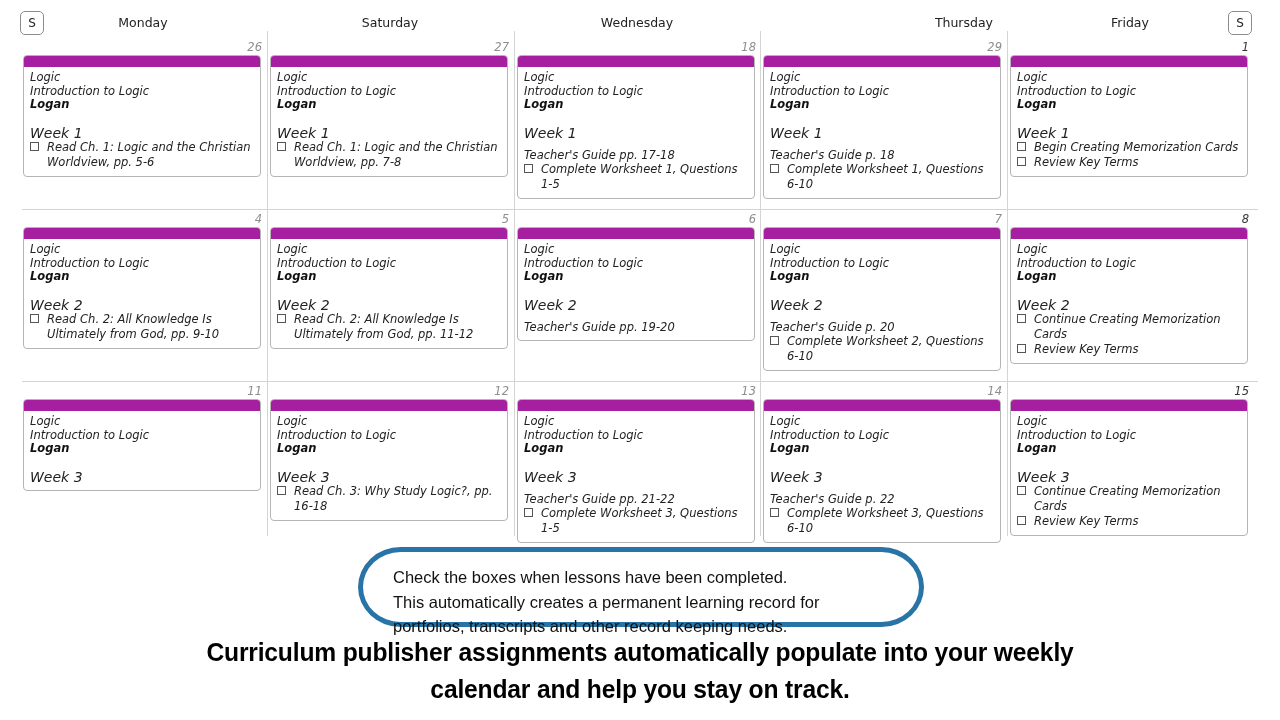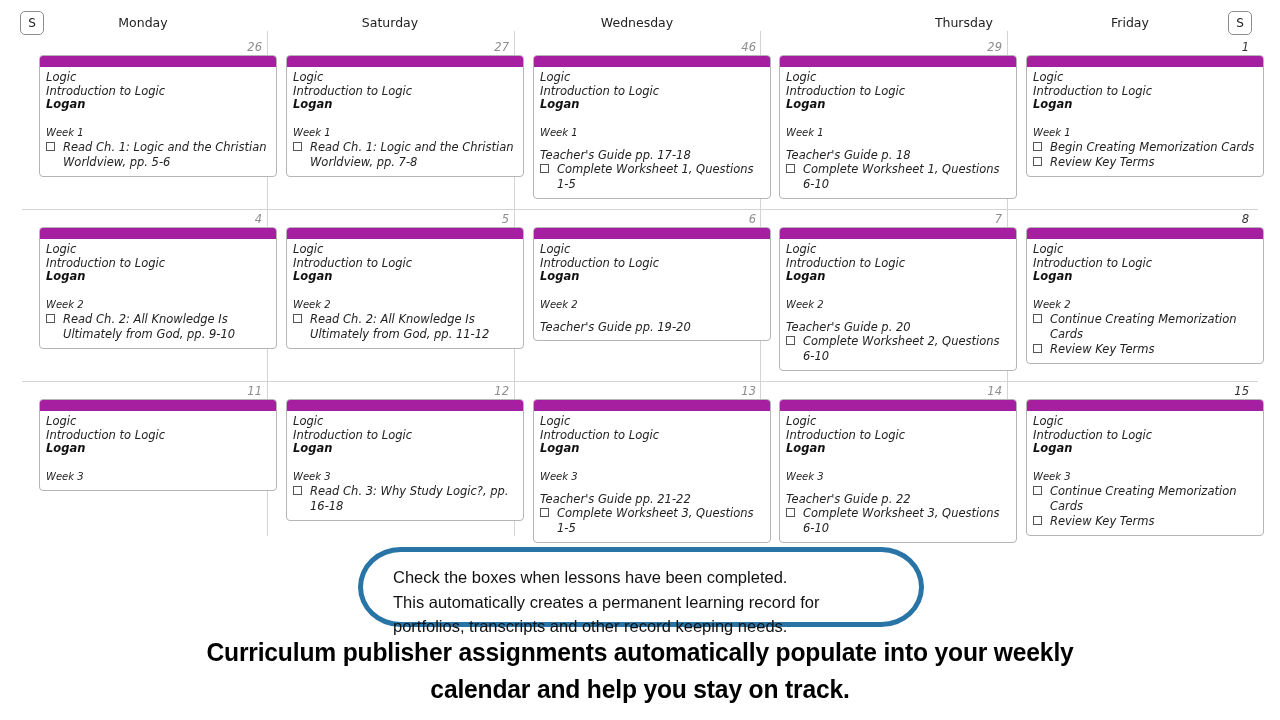--- a/index.html
+++ b/index.html
@@ -47,34 +47,34 @@
 
   .daycell { position: absolute; width: 245px; }
   .datenum {
     position: absolute; right: 5px; top: 0px;
     font-size: 11.5px; color: #8e8e8e;
     line-height: 12px;
   }
   .datenum.dark { color: #333; }
 
   .event {
-    position: absolute; left: 17px; top: 14px; width: 238px;
+    position: absolute; left: 1px; top: 14px; width: 238px;
     border: 1px solid #b5b5b5;
     border-radius: 4px;
     background: #fff;
     overflow: hidden;
   }
   .event-bar { height: 11px; background: #a51fa0; }
   .event-body { padding: 4px 6px 6px 6px; }
 
   .ev-course { font-size: 11.5px; color: #222; line-height: 13.6px; }
   .ev-title  { font-size: 11.5px; color: #222; line-height: 13.6px; }
   .ev-student{ font-size: 11.5px; color: #111; font-weight: bold; line-height: 13.6px; }
 
-  .ev-week { font-size: 10px; color: #222; margin-top: 14px; line-height: 14px; }
+  .ev-week { font-size: 14px; color: #222; margin-top: 14px; line-height: 14px; }
   .ev-note { font-size: 11.5px; color: #222; margin-top: 8px; line-height: 14px; }
 
   .task { display: flex; }
   .task .box {
     flex: 0 0 auto;
     width: 9px; height: 9px;
     border: 1px solid #555;
     background: #fff;
     margin-top: 2px; margin-right: 8px;
   }
@@ -159,21 +159,21 @@
               <div class="ev-student">Logan</div>
               <div class="ev-week">Week 1</div>
               <div class="task">
                 <span class="box"></span>
                 <span class="txt">Read Ch. 1: Logic and the Christian Worldview, pp. 7-8</span>
               </div>
             </div>
           </div>
         </div>
         <div class="daycell" style="left: 516px; top: 10px;">
-          <div class="datenum">46</div>
+          <div class="datenum">18</div>
           <div class="event">
             <div class="event-bar"></div>
             <div class="event-body">
               <div class="ev-course">Logic</div>
               <div class="ev-title">Introduction to Logic</div>
               <div class="ev-student">Logan</div>
               <div class="ev-week">Week 1</div>
               <div class="ev-note">Teacher's Guide pp. 17-18</div>
               <div class="task">
                 <span class="box"></span>

